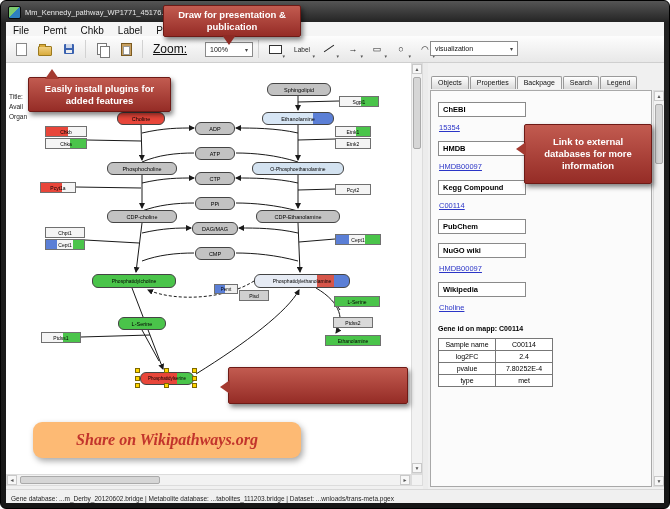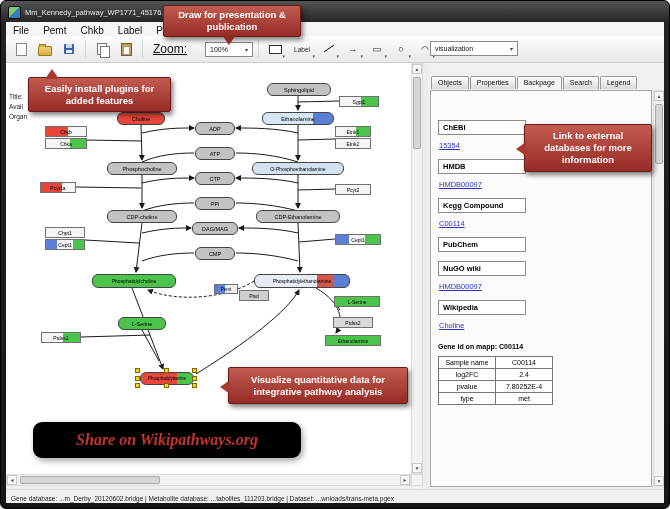--- a/index.html
+++ b/index.html
@@ -81,21 +81,21 @@
   .sb-thumb{position:absolute;background:#d6d6d6;border:1px solid #aaa;border-radius:2px;box-sizing:border-box;}
   .splitter{position:absolute;left:417px;top:41px;width:5px;height:426px;background:#ececec;}
 
   
   .rpanel{position:absolute;left:422px;top:41px;width:238px;height:426px;background:#f0f0f0;}
   .rp-tabs{position:absolute;left:3px;top:13px;display:flex;gap:1px;}
   .tab{font-size:7px;color:#111;padding:2px 6px;border:1px solid #9a9a9a;border-bottom:none;
        border-radius:2px 2px 0 0;background:linear-gradient(#fff,#d9d9d9);}
   .tab.active{background:#f4f4f4;padding-bottom:3px;}
   .rp-content{position:absolute;left:2px;right:14px;top:27px;bottom:2px;background:#fbfbfb;
-              border:1px solid #a8a8a8;overflow:hidden;padding:20px 4px 0 7px;font-size:7.5px;}
+              border:1px solid #a8a8a8;overflow:hidden;padding:2px 4px 0 7px;font-size:7.5px;}
   .rp-vs{right:1px;top:27px;bottom:2px;width:12px;position:absolute;background:#f2f2f2;border:1px solid #dcdcdc;box-sizing:border-box;}
   .bp-head{border:1px solid #8a8a8a;background:#fff;font-weight:bold;font-size:7.5px;
            padding:2px 4px;width:88px;box-sizing:border-box;margin-top:9px;color:#000;}
   .bp-link{display:block;color:#2b35c7;text-decoration:underline;font-size:7.5px;margin:6px 0 1px 1px;cursor:pointer;}
   .bp-val{display:block;color:#000;font-size:7.5px;margin:6px 0 1px 1px;}
   .bp-exp{font-weight:bold;font-size:9px;margin-top:13px;color:#000;}
   .bp-geneid{font-weight:bold;font-size:7px;margin-top:13px;color:#000;}
   .bp-table{border-collapse:collapse;margin-top:6px;}
   .bp-table td{border:1px solid #777;background:#fff;font-size:7px;color:#000;
                padding:2px 4px;text-align:center;min-width:48px;}
@@ -108,25 +108,25 @@
   
   .callout{position:absolute;z-index:50;background:linear-gradient(#c25b50,#952c26);
            border:1px solid #6e1a16;color:#fff;font-weight:bold;font-size:9.5px;line-height:1.25;
            text-align:center;display:flex;align-items:center;justify-content:center;
            box-shadow:2px 3px 5px rgba(0,0,0,.5);padding:2px 6px;box-sizing:border-box;border-radius:2px;}
   .ptr{position:absolute;width:0;height:0;}
   .co-top{left:163px;top:5px;width:138px;height:32px;}
   .co-top .ptr{bottom:-9px;left:58px;border-left:7px solid transparent;border-right:7px solid transparent;border-top:10px solid #8e2a24;}
   .co-left{left:28px;top:77px;width:143px;height:35px;}
   .co-left .ptr{top:-9px;left:16px;border-left:7px solid transparent;border-right:7px solid transparent;border-bottom:10px solid #a43a30;}
-  .co-right{left:524px;top:124px;width:128px;height:48px;}
+  .co-right{left:524px;top:124px;width:128px;height:60px;}
   .co-right .ptr{left:-9px;top:17px;border-top:7px solid transparent;border-bottom:7px solid transparent;border-right:10px solid #a43a30;}
   .co-bottom{left:228px;top:367px;width:180px;height:37px;}
   .co-bottom .ptr{left:-9px;top:12px;border-top:7px solid transparent;border-bottom:7px solid transparent;border-right:10px solid #a43a30;}
-  .share{position:absolute;z-index:40;left:33px;top:422px;width:268px;height:36px;background:#000000;
+  .share{position:absolute;z-index:40;left:33px;top:422px;width:268px;height:36px;background:#fdba74;
          border-radius:9px;box-shadow:2px 3px 6px rgba(0,0,0,.35);display:flex;align-items:center;
          justify-content:center;color:#c2342c;font-family:"Liberation Serif",serif;
          font-style:italic;font-weight:bold;font-size:16px;}
 </style>
 </head>
 <body>
 
 <div class="window">
   <div class="titlebar">
     <div class="app-icon"></div>
@@ -353,18 +353,17 @@
 </div>
 <div class="callout co-left">
   <span>Easily install plugins for added features</span>
   <div class="ptr"></div>
 </div>
 <div class="callout co-right">
   <span>Link to external databases for more information</span>
   <div class="ptr"></div>
 </div>
 <div class="callout co-bottom">
-  <span>Visualize quantitative data for integrative pathway analysis</span>
   <div class="ptr"></div>
 </div>
 <div class="share">
   <span>Share on Wikipathways.org</span>
 </div>
 
 </body></html>

